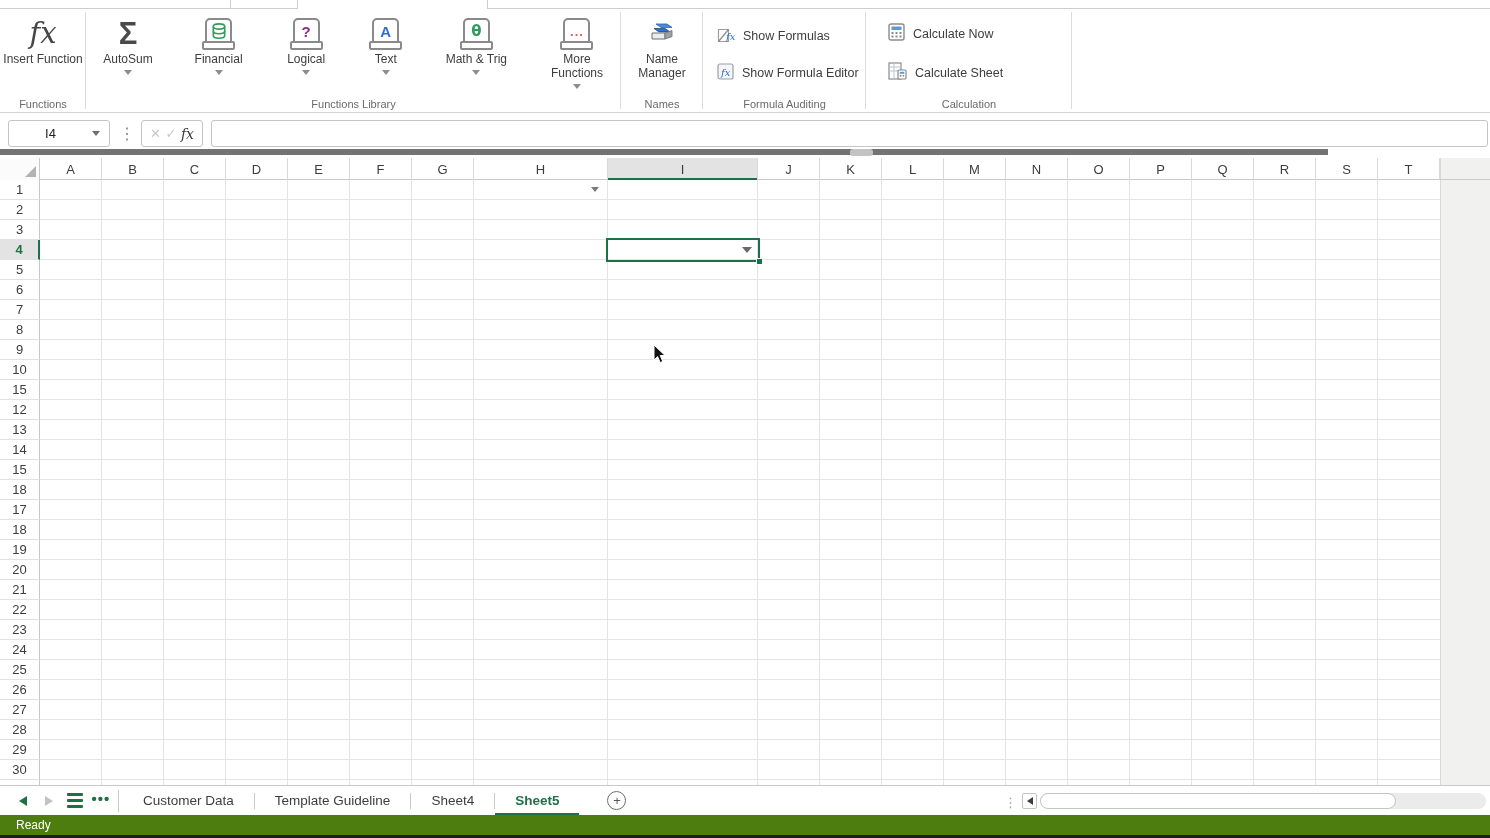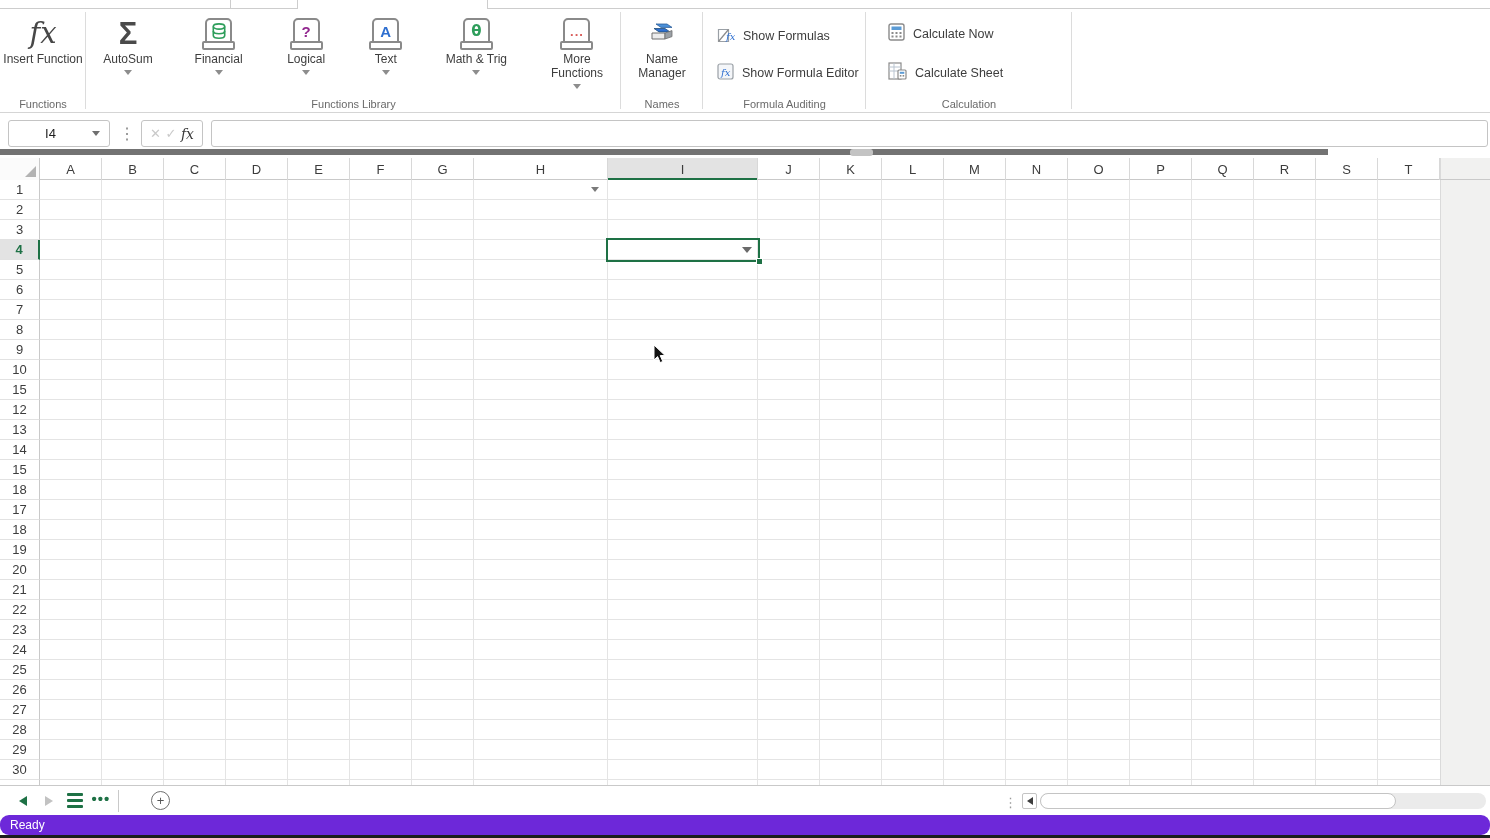--- a/index.html
+++ b/index.html
@@ -111,22 +111,22 @@
              display:flex; align-items:center; justify-content:center; font-size:13px; color:#555; line-height:1; }
   .hscroll-dots { position:absolute; left:1004px; top:9px; color:#9a9a9a; font-size:13px; }
   .hscroll-left { position:absolute; left:1022px; top:7px; width:15px; height:16px; background:#fff;
                   border:1px solid #c4c4c4; border-radius:2px; display:flex; align-items:center; justify-content:center; }
   .hscroll-left i { width:0;height:0;border-top:4px solid transparent;border-bottom:4px solid transparent;border-right:6px solid #3d3d3d; }
   .hscroll-track { position:absolute; left:1040px; top:7px; width:446px; height:16px; background:#ebebeb; border-radius:8px; }
   .hscroll-thumb { position:absolute; left:1040px; top:7px; width:356px; height:16px; background:#fff;
                    border:1px solid #c4c4c4; border-radius:8px; }
 
   
-  .status-bar { position:absolute; top:815px; left:0; width:1490px; height:20px; background:#6d28d9;
-                color:#fff; font-size:12px; display:flex; align-items:center; padding-left:10px;border-radius:9px; }
+  .status-bar { position:absolute; top:815px; left:0; width:1490px; height:20px; background:#4d7c0f;
+                color:#fff; font-size:12px; display:flex; align-items:center; padding-left:16px; }
   .bottom-edge { position:absolute; top:835px; left:0; width:1490px; height:3px; background:#1d1d1d; }
 
   svg text { font-family:"DejaVu Serif", serif; }
 </style>
 </head>
 <body>
 
 <div class="top-strip">
   <div class="tabline" style="left:0;width:297px"></div>
   <div class="tabline" style="left:487px;width:1003px"></div>
@@ -440,20 +440,29 @@
     <span class="hamburger">
         <span></span>
         <span></span>
         <span></span>
       </span>
     </div>
   <div class="nav-btn">
     <span class="dots">•••</span>
     </div>
   <div class="tab-sep tall"></div>
+  <div id="sheet-tabs" style="display:flex;align-items:center;height:30px">
+      <div class="stab">Customer Data</div>
+      <div class="tab-sep"></div>
+      <div class="stab">Template Guideline</div>
+      <div class="tab-sep"></div>
+      <div class="stab">Sheet4</div>
+      <div class="tab-sep"></div>
+      <div class="stab active">Sheet5</div>
+    </div>
   <div class="add-btn">+</div>
   <div class="hscroll-dots">⋮</div>
   <div class="hscroll-left">
       <i></i>
     </div>
   <div class="hscroll-track"></div>
   <div class="hscroll-thumb"></div>
 </div>
 
 <div class="status-bar">

